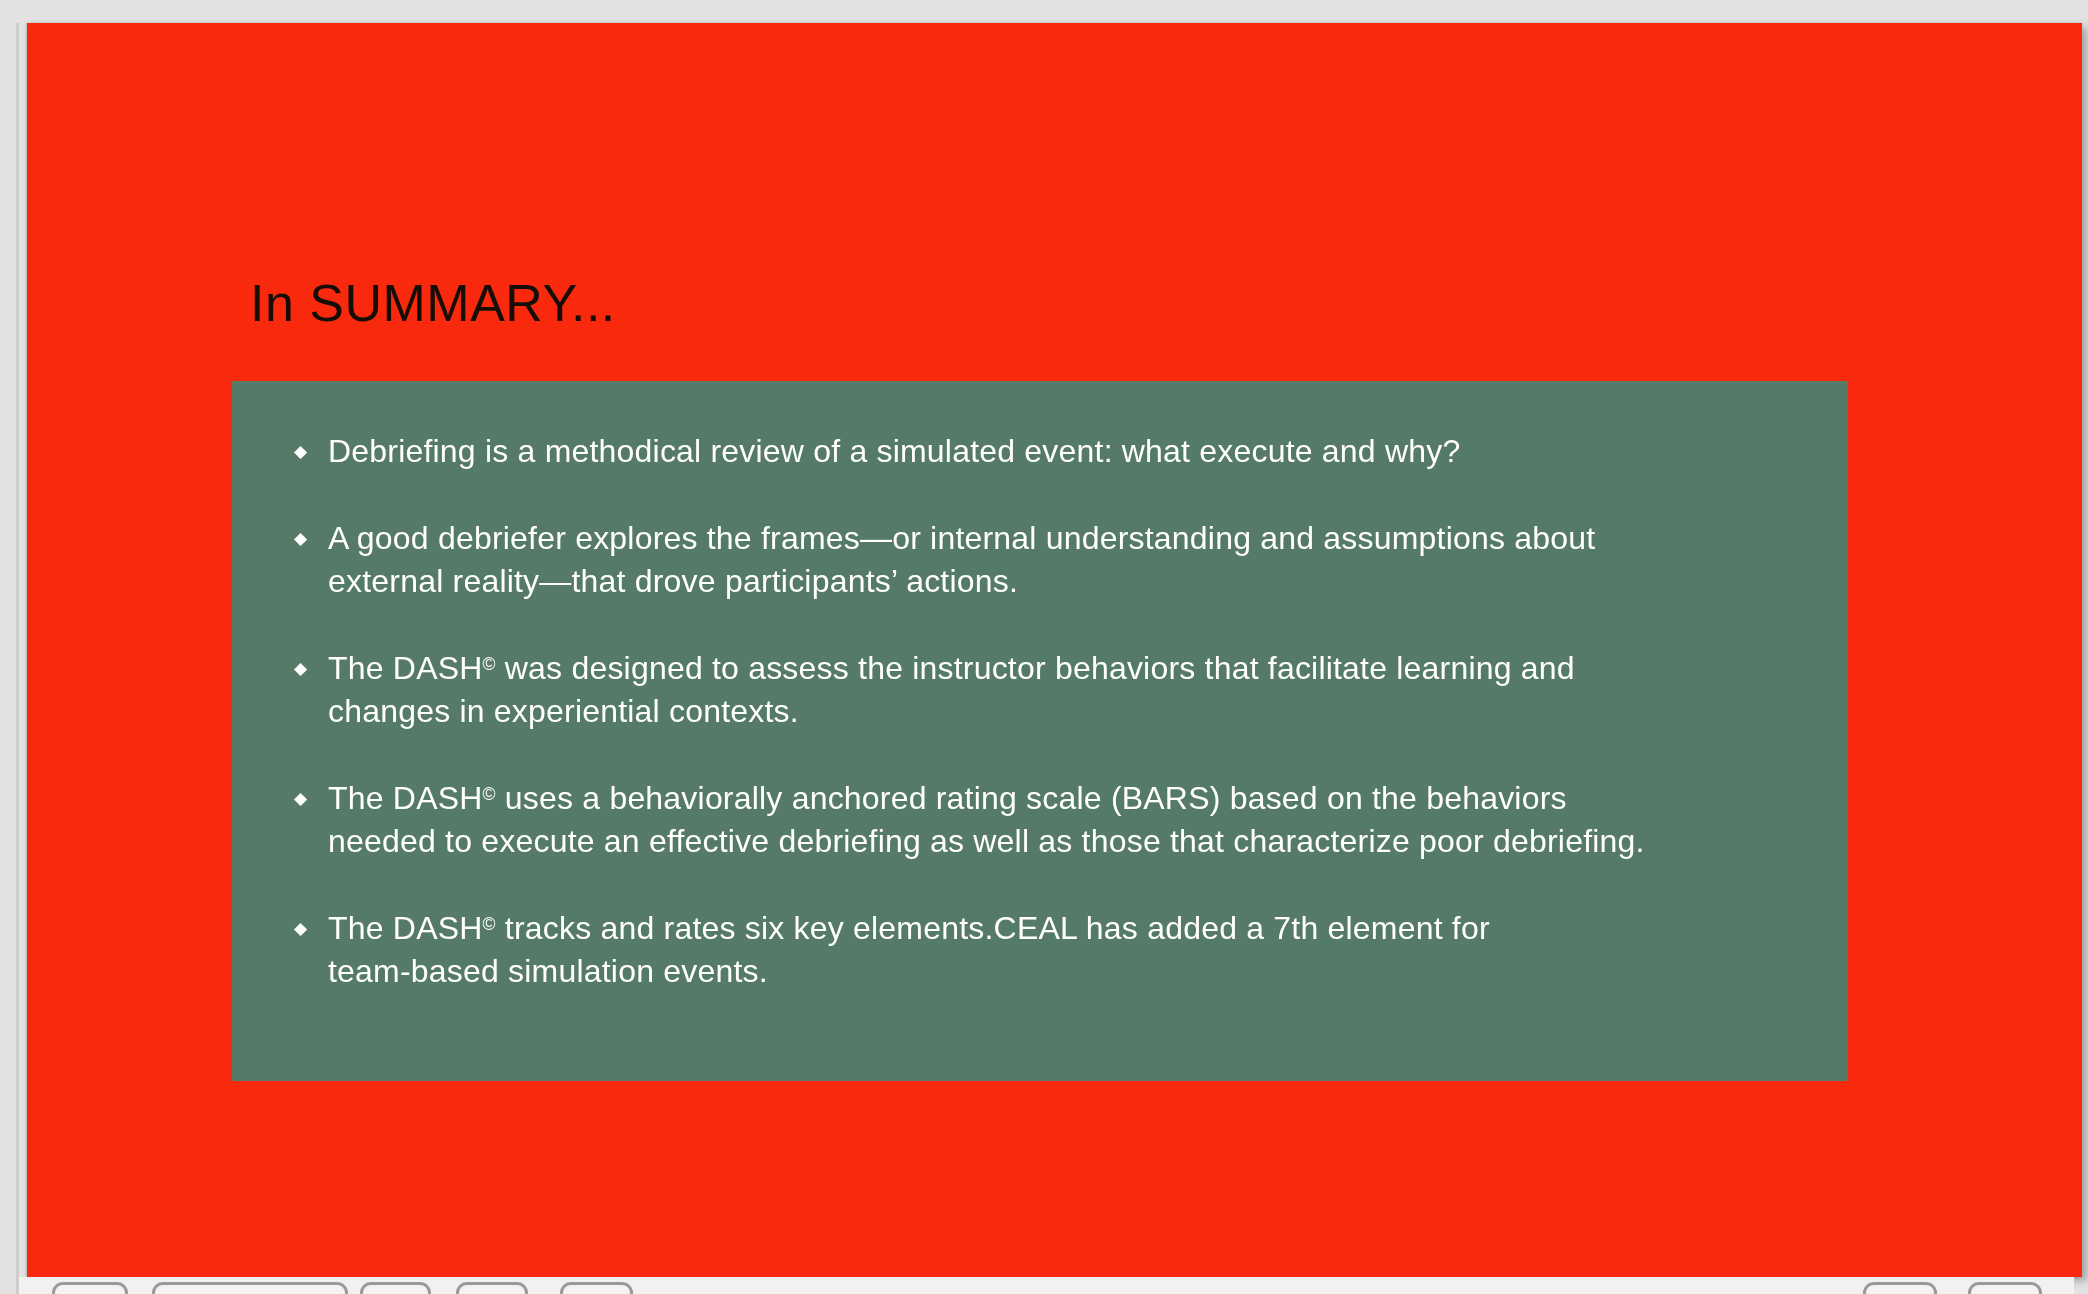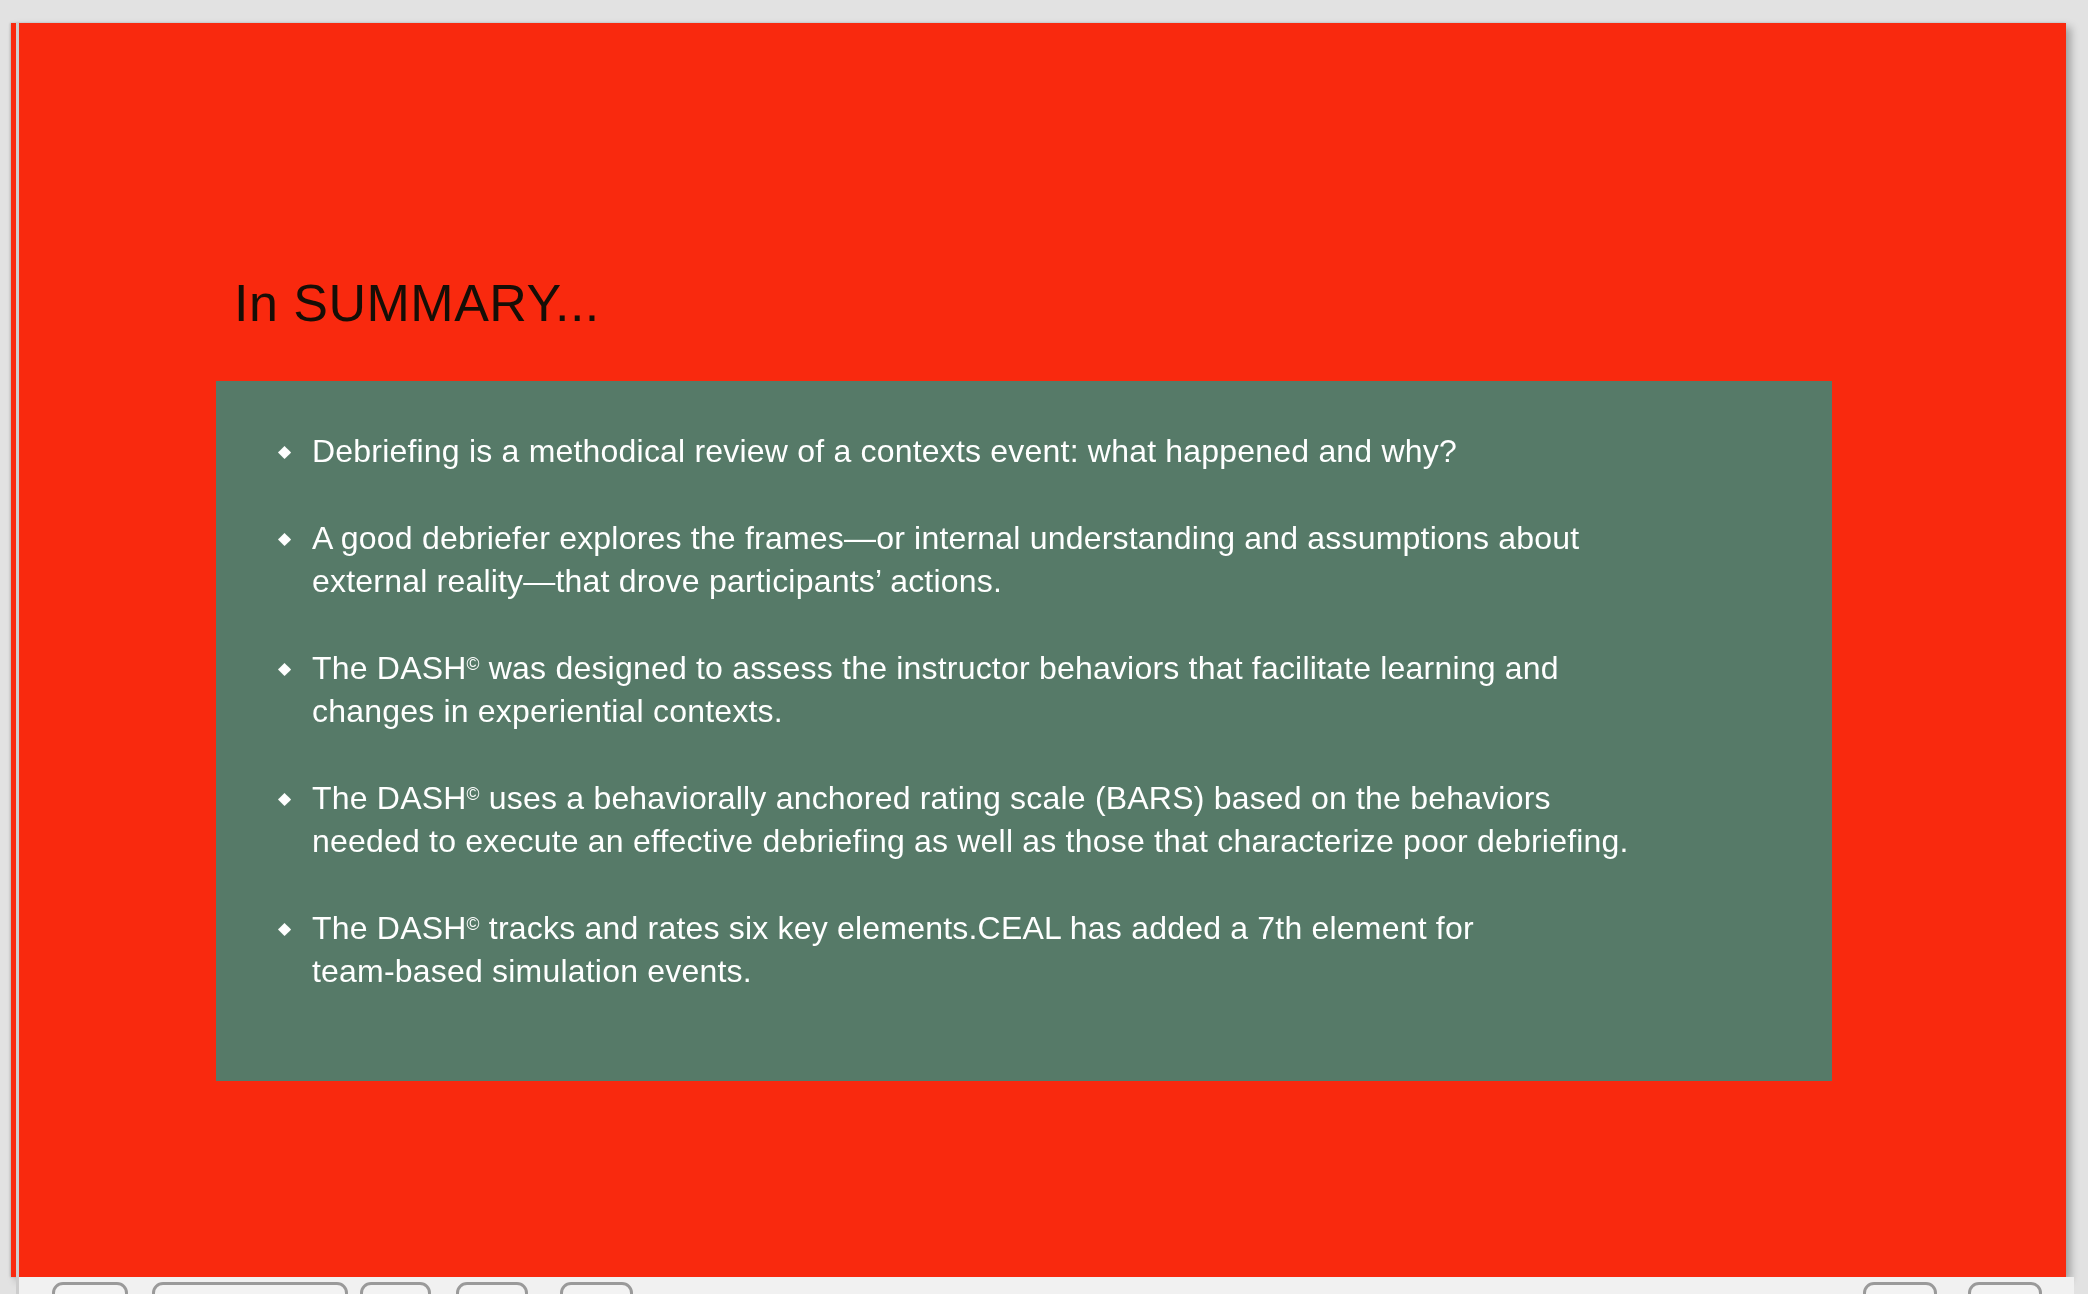--- a/index.html
+++ b/index.html
@@ -11,21 +11,21 @@
     height: 1294px;
     overflow: hidden;
     position: relative;
     background: var(--frame-color, #e2e2e2);
     font-family: "Liberation Sans", "DejaVu Sans", sans-serif;
   }
 
   
   .slide {
     position: absolute;
-    left: 11px;
+    left: 27px;
     top: 23px;
     width: 2055px;
     height: 1254px;
     background: var(--slide-red, #f9290e);
     box-shadow: 5px 4px 8px rgba(0,0,0,0.28), -1px 0 2px rgba(0,0,0,0.18);
   }
 
   .title {
     position: absolute;
     left: 223px;
@@ -121,21 +121,21 @@
 
 <div>
 
   <div class="slide">
     <h1 class="title">In SUMMARY...</h1>
 
     <div class="summary-box">
       <ul class="bullet-list" id="bullet-list">
           <li>
             <span class="glyph">◆</span>
-            <span class="btext">Debriefing is a methodical review of a contexts event: what happened and why?</span>
+            <span class="btext">Debriefing is a methodical review of a simulated event: what execute and why?</span>
           </li>
           <li>
             <span class="glyph">◆</span>
             <span class="btext">A good debriefer explores the frames—or internal understanding and assumptions about<br>external reality—that drove participants’ actions.</span>
           </li>
           <li>
             <span class="glyph">◆</span>
             <span class="btext">The DASH<sup>©</sup> was designed to assess the instructor behaviors that facilitate learning and<br>changes in experiential contexts.</span>
           </li>
           <li>

